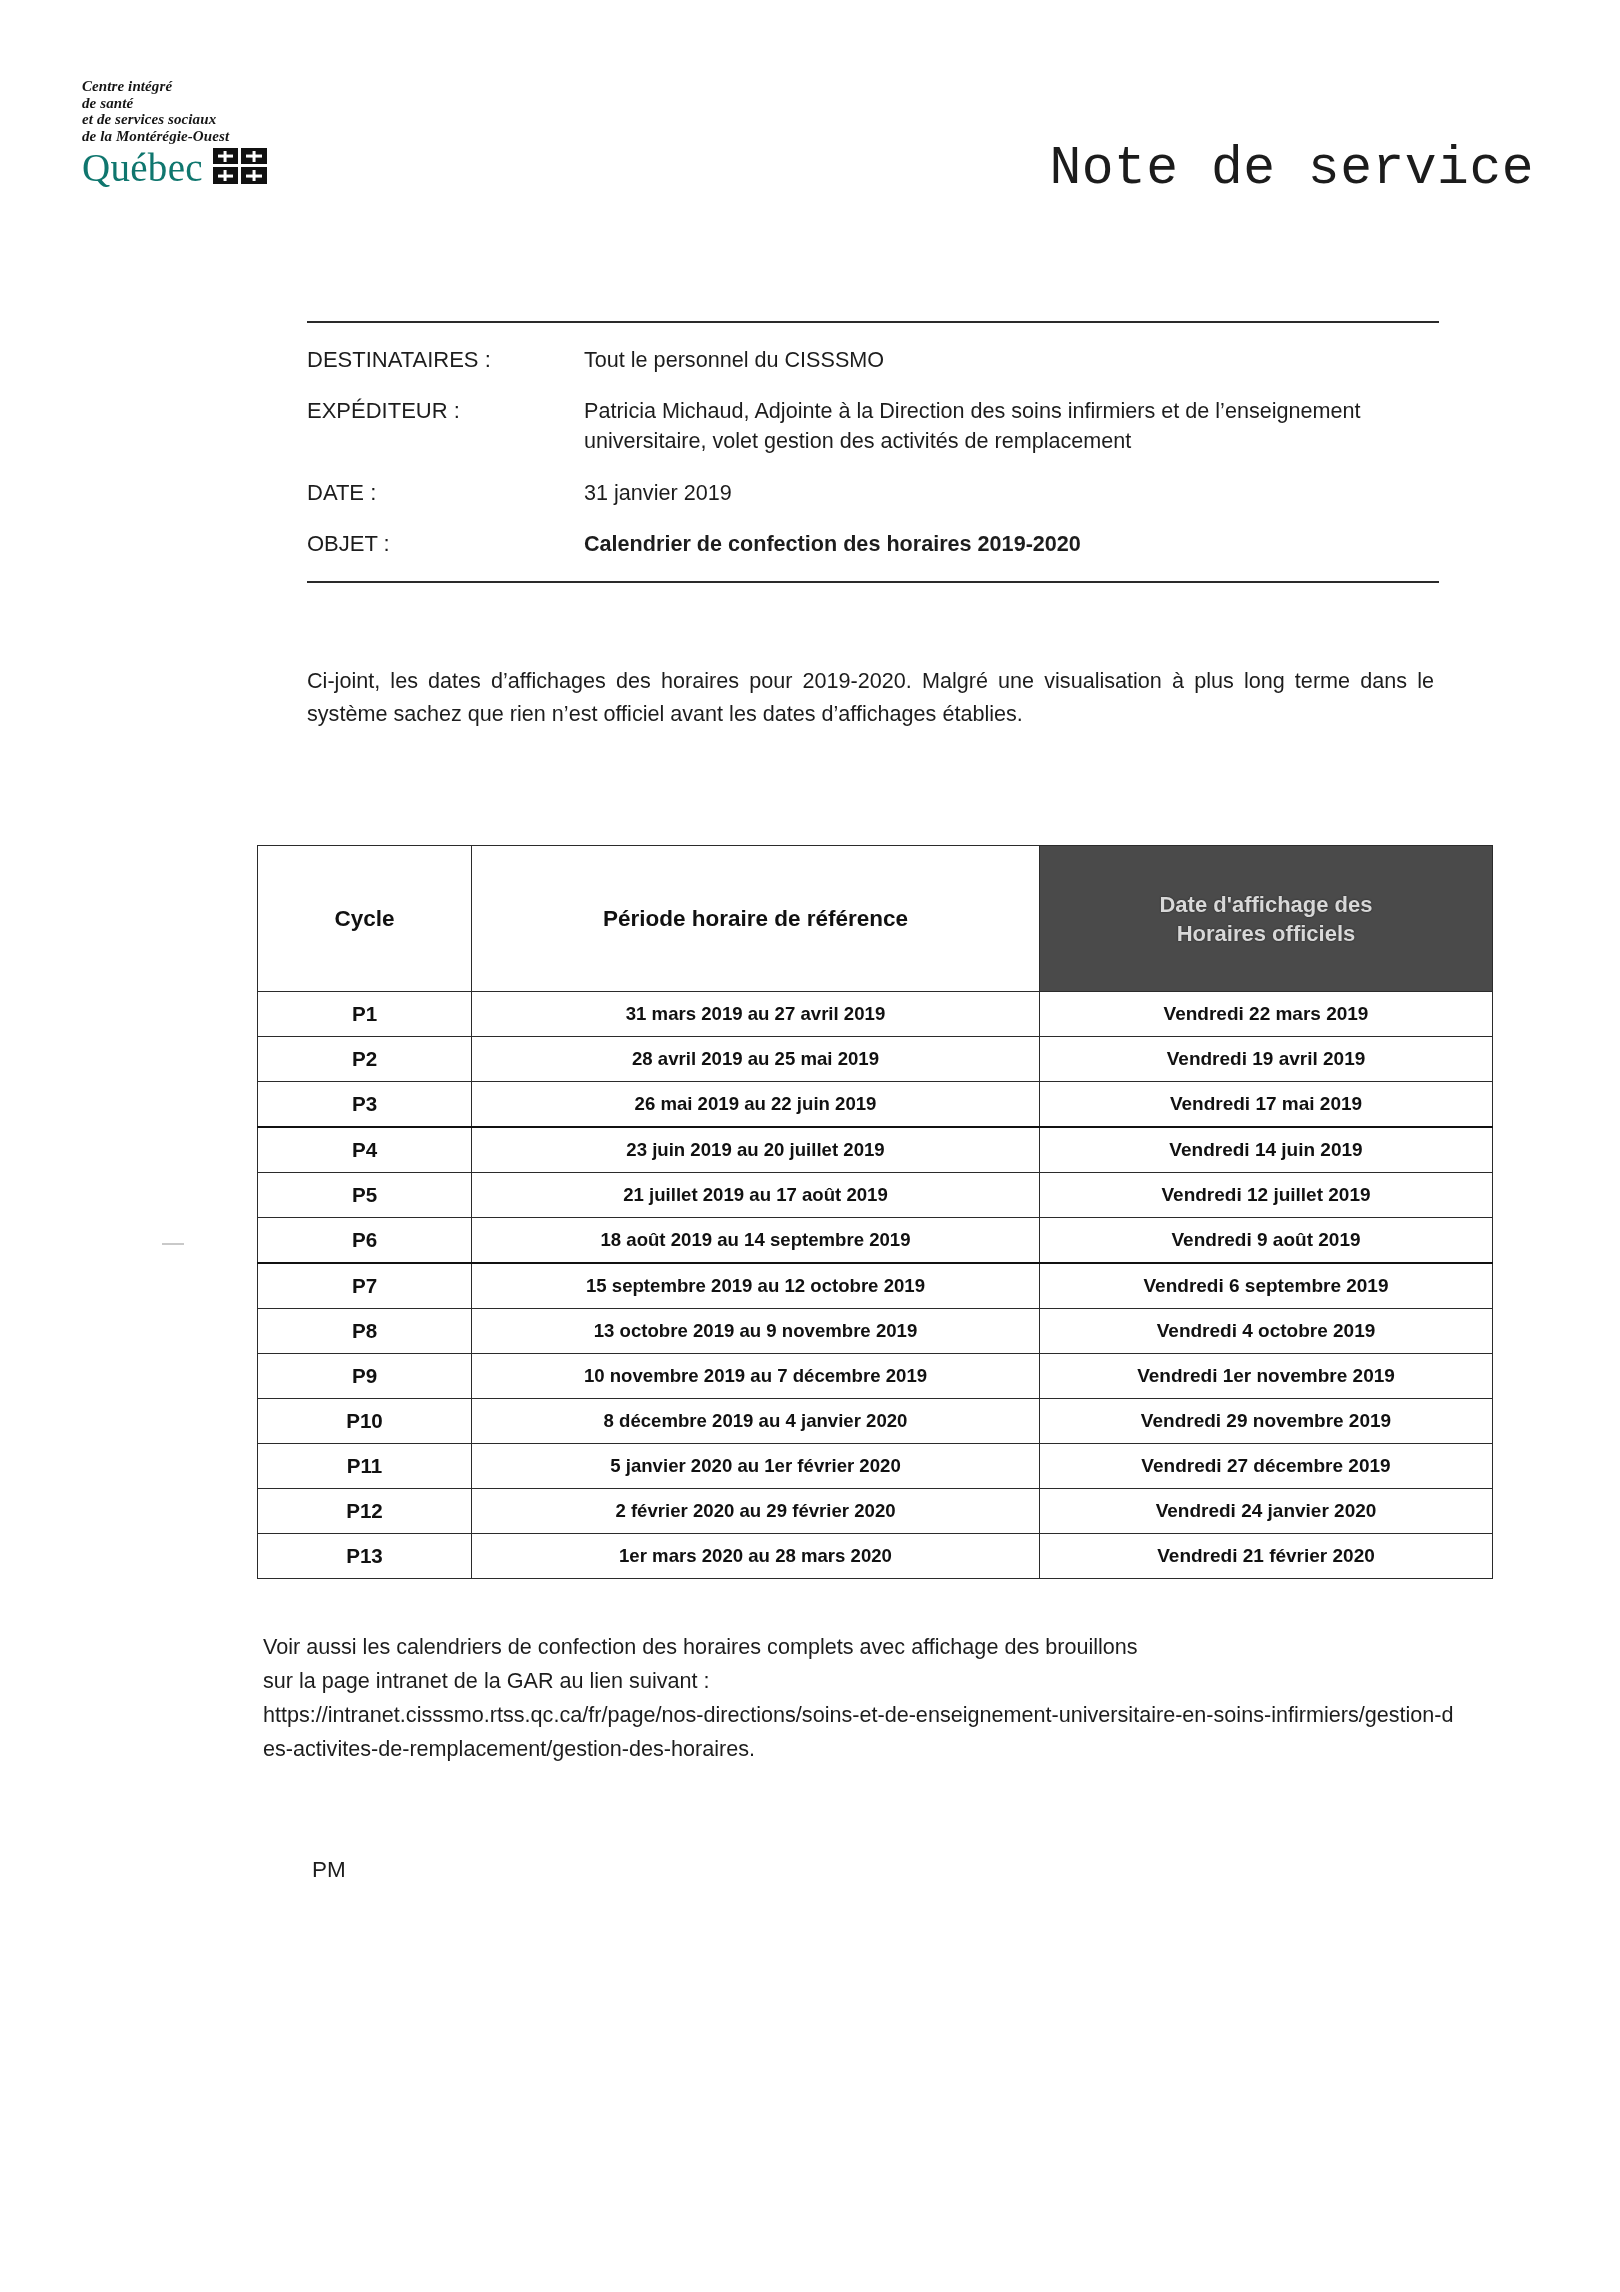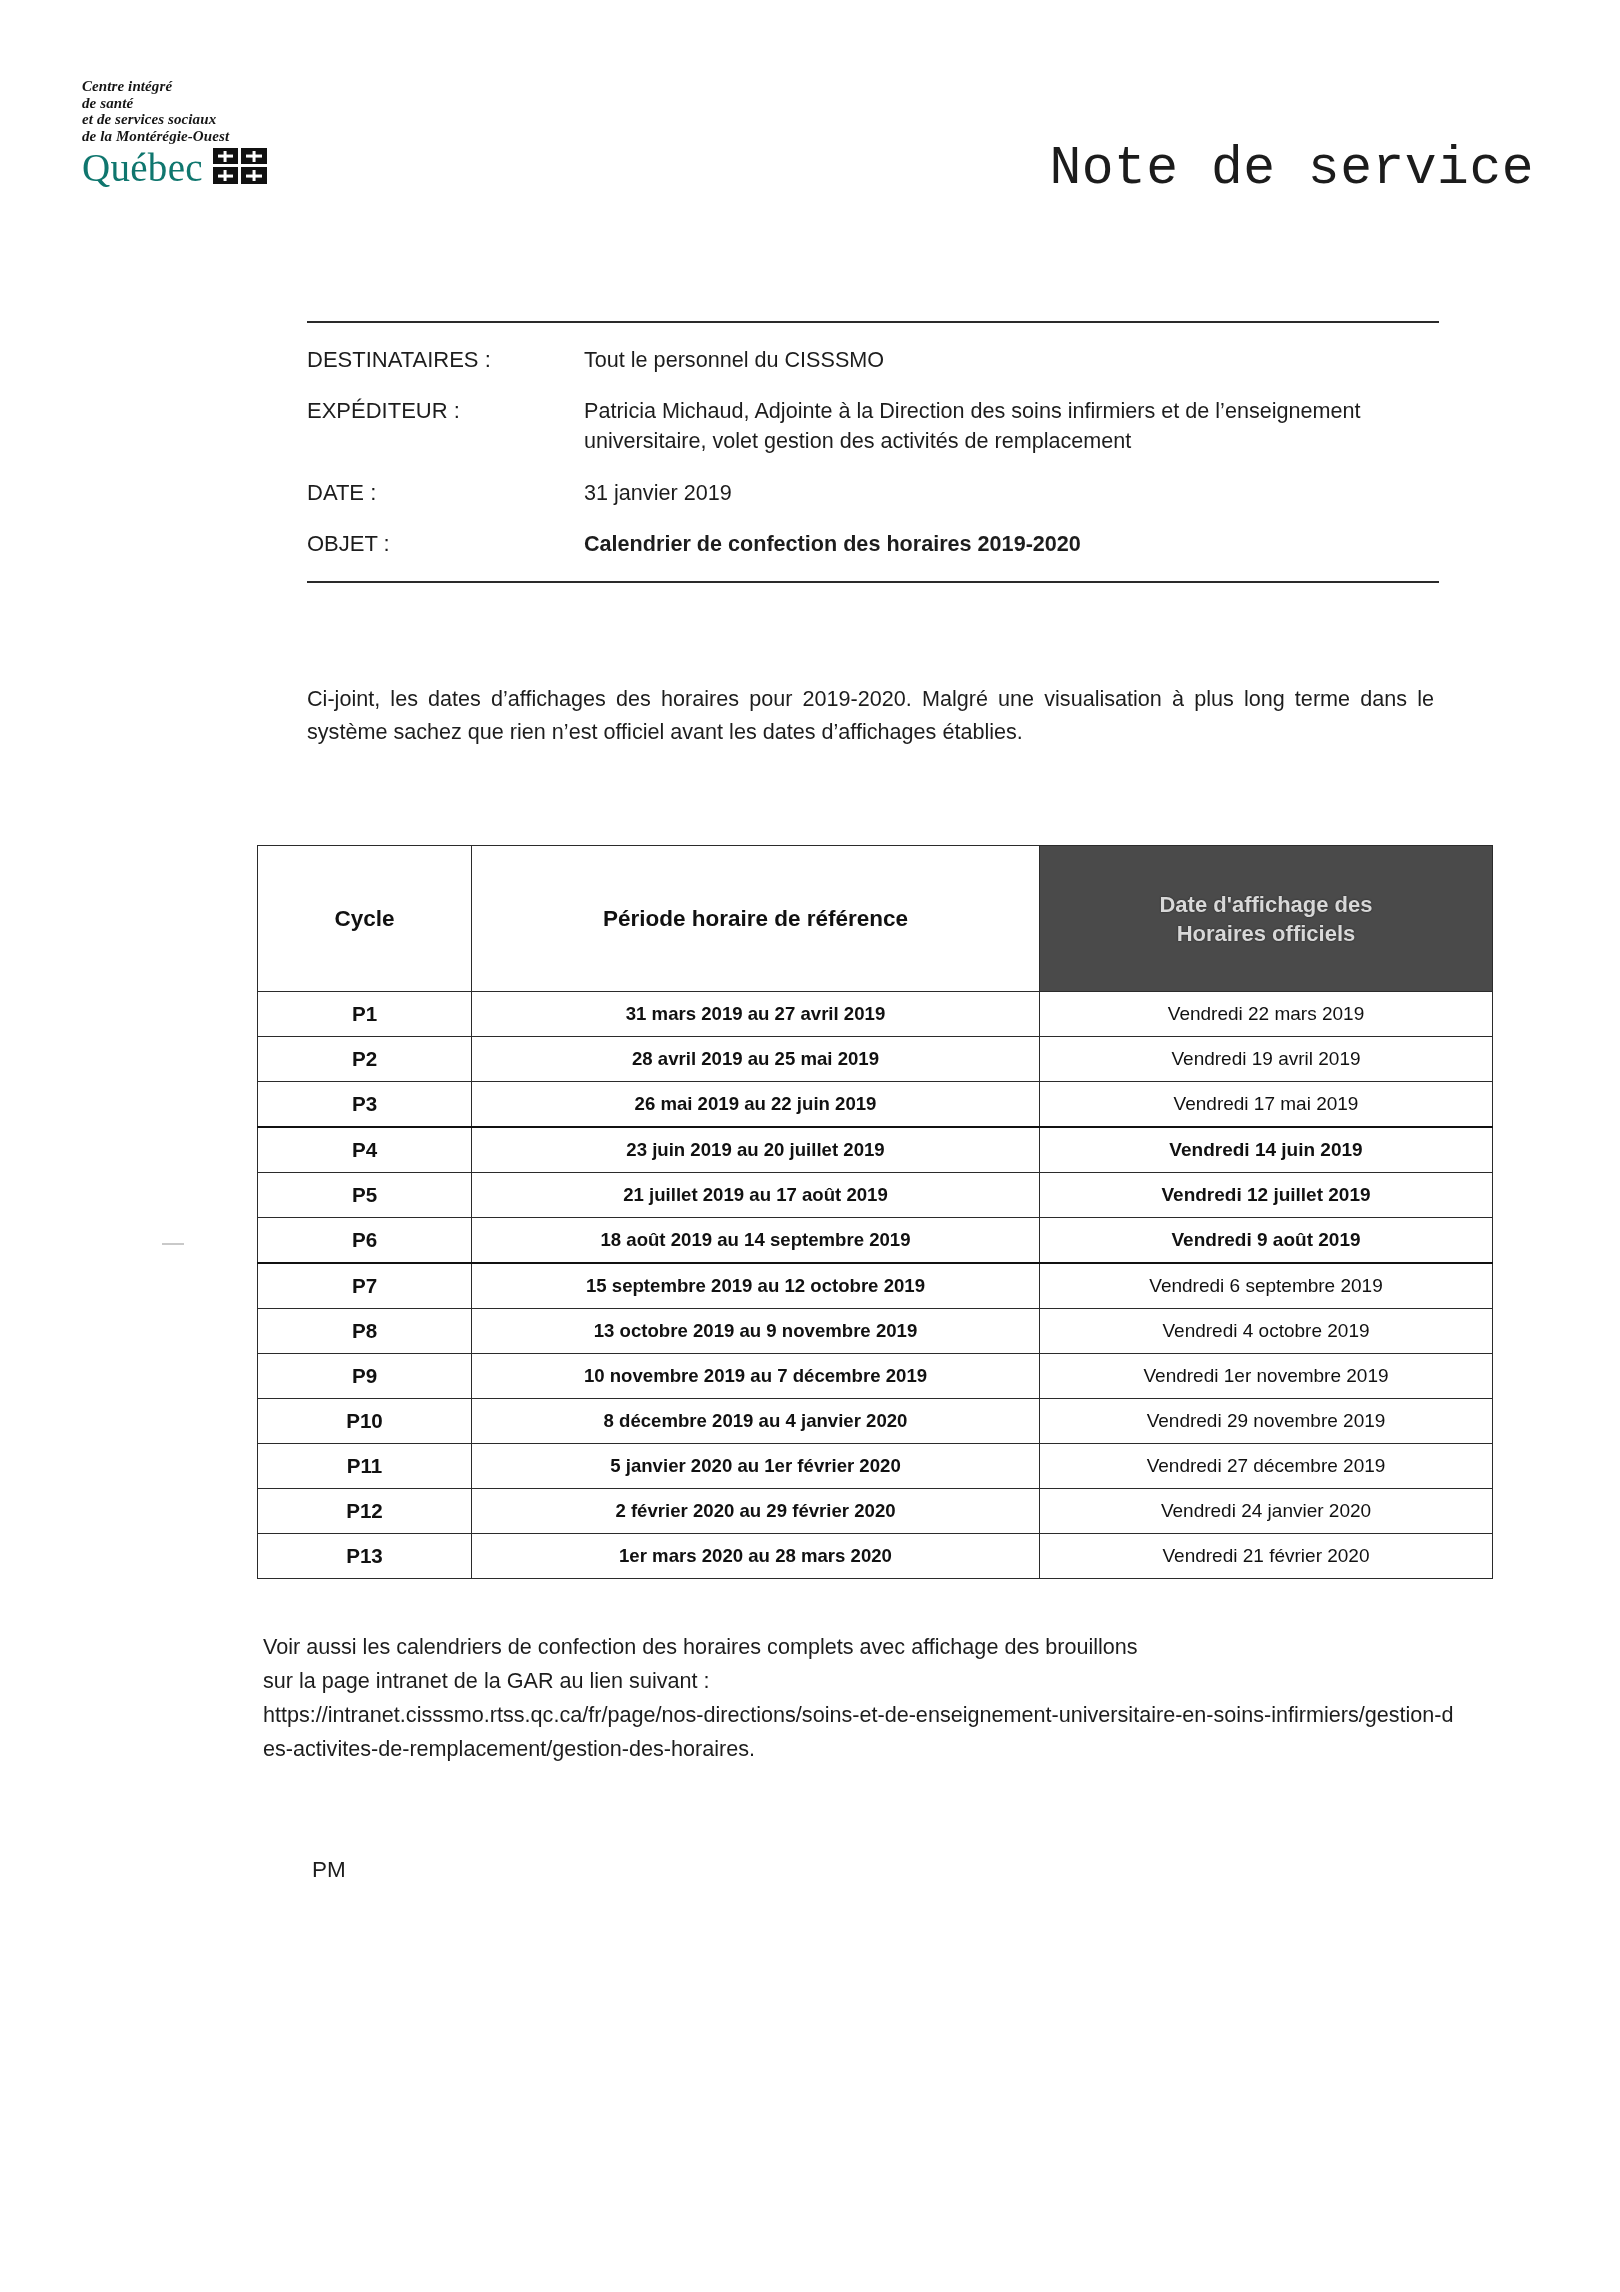--- a/index.html
+++ b/index.html
@@ -119,21 +119,21 @@
     max-width: 838px;
   }
   .meta-value.bold {
     font-weight: bold;
   }
 
   
   .intro {
     position: absolute;
     left: 307px;
-    top: 682px;
+    top: 664px;
     width: 1127px;
     font-size: 21.6px;
     line-height: 33px;
     text-align: justify;
     color: #1d1d1d;
   }
 
   
   .cal-table {
     position: absolute;
@@ -169,21 +169,21 @@
     height: 42px;
     font-size: 18.6px;
     font-weight: bold;
     color: #111;
     padding: 1px 5.9px;
   }
   .cal-table tbody td.cycle {
     font-size: 20.6px;
   }
   .cal-table tbody td.affichage {
-    font-weight: normal;
+    font-weight: bold;
     font-size: 19px;
   }
   .cal-table tbody tr.strong td.affichage {
     font-weight: bold;
   }
   .cal-table tbody tr.group-top td {
     border-top: 2.5px solid #111;
   }
   .cal-table tbody tr.group-bottom td {
     border-bottom: 2.5px solid #111;

